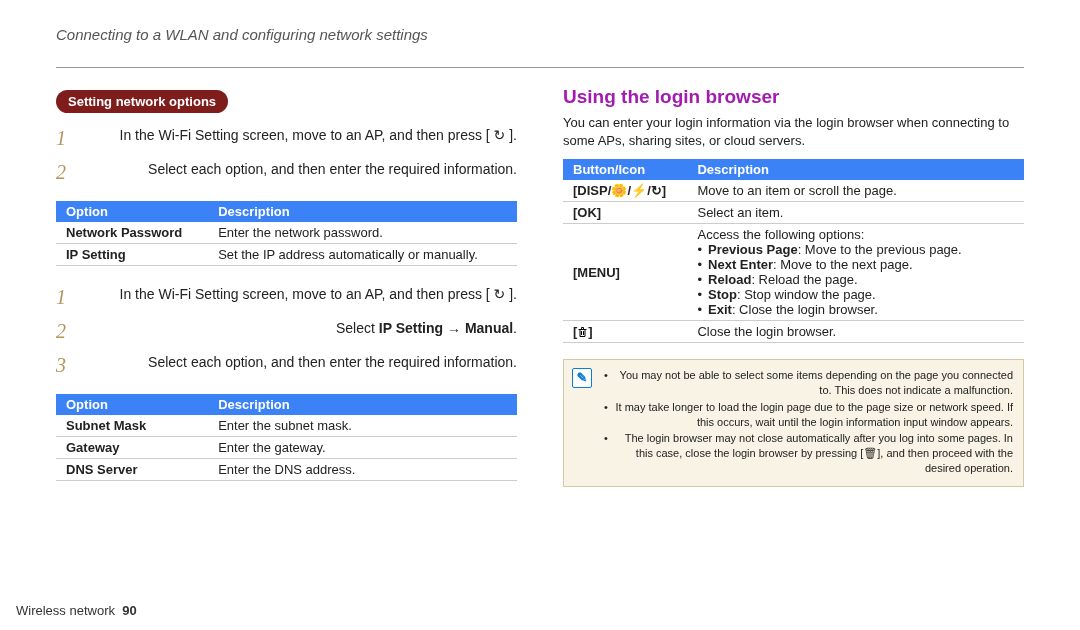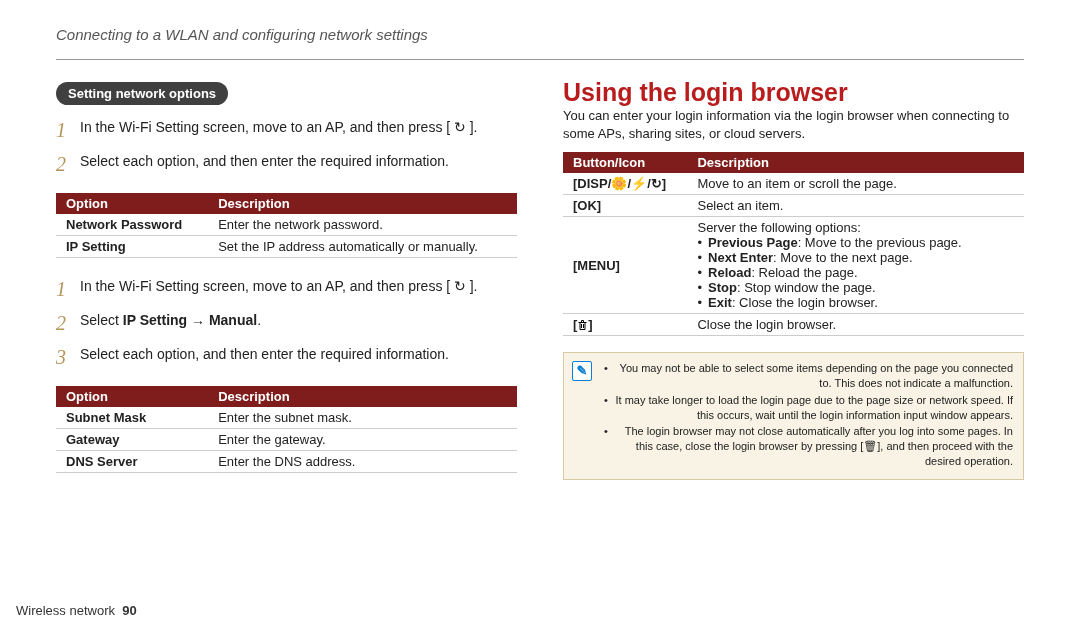--- a/index.html
+++ b/index.html
@@ -10,45 +10,45 @@
     height: 630px;
     padding: 26px 56px 10px 56px;
     color: #222;
     position: relative;
   }
   .header {
     font-style: italic;
     font-size: 15px;
     color: #555;
     border-bottom: 1px solid #999;
-    padding-bottom: 16px;
+    padding-bottom: 24px;
     margin-bottom: 18px;
   }
   .cols { display: flex; gap: 46px; }
   .col { flex: 1; }
   .pill {
     display: inline-block;
-    background: #404040;
+    background: #7f1d1d;
     color: #fff;
     font-weight: 600;
     font-size: 13px;
     padding: 4px 12px;
     border-radius: 12px;
     margin-bottom: 10px;
     margin-top: 4px;
   }
   ol.steps { list-style: none; margin-left: 0; margin-bottom: 14px; }
   ol.steps li { display: flex; align-items: flex-start; gap: 10px; margin-bottom: 4px; font-size: 14px; line-height: 1.5; }
   .num { font-style: italic; font-family: "Times New Roman", serif; font-size: 20px; color: #b3955b; min-width: 14px; }
-  .step-text { flex: 1; padding-top: 2px; }
+  .step-text { flex: 1; padding-top: 2px; text-align: right; }
   table { border-collapse: collapse; width: 100%; margin-bottom: 16px; font-size: 13px; }
-  th { background: #7f1d1d; color: #fff; text-align: left; font-weight: 700; padding: 3px 10px; }
+  th { background: #3b82f6; color: #fff; text-align: left; font-weight: 700; padding: 3px 10px; }
   td { padding: 3px 10px; border-bottom: 1px solid #ccc; vertical-align: top; }
   td:first-child { font-weight: 700; width: 33%; }
-  .h2blue { color: #b91c1c; font-size: 25px; font-weight: 700; }
+  .h2blue { color: #a21caf; font-size: 19px; font-weight: 700; margin-bottom: 6px; }
   .intro { font-size: 13px; margin-bottom: 10px; line-height: 1.35; }
   ul.sub { list-style: none; margin-left: 0; }
   ul.sub li::before { content: "•"; margin-right: 6px; }
   .note {
     border: 1px solid #d6c9a5;
     background: #f8f3e5;
     padding: 8px 10px 8px 40px;
     position: relative;
     font-size: 11px;
     line-height: 1.35;
@@ -155,21 +155,21 @@
             <td class="btn">[DISP/🌼/⚡/↻]</td>
             <td>Move to an item or scroll the page.</td>
           </tr>
       <tr>
             <td class="btn">[OK]</td>
             <td>Select an item.</td>
           </tr>
       <tr>
         <td class="btn" style="vertical-align:middle">[MENU]</td>
         <td>
-          <div>Server the following options:</div>
+          <div>Access the following options:</div>
           <ul class="sub">
             <li><b>Previous Page</b><span>: Move to the previous page.</span></li>
             <li><b>Next Enter</b><span>: Move to the next page.</span></li>
             <li><b>Reload</b><span>: Reload the page.</span></li>
             <li><b>Stop</b><span>: Stop window the page.</span></li>
             <li><b>Exit</b><span>: Close the login browser.</span></li>
           </ul>
         </td>
       </tr>
       <tr>

